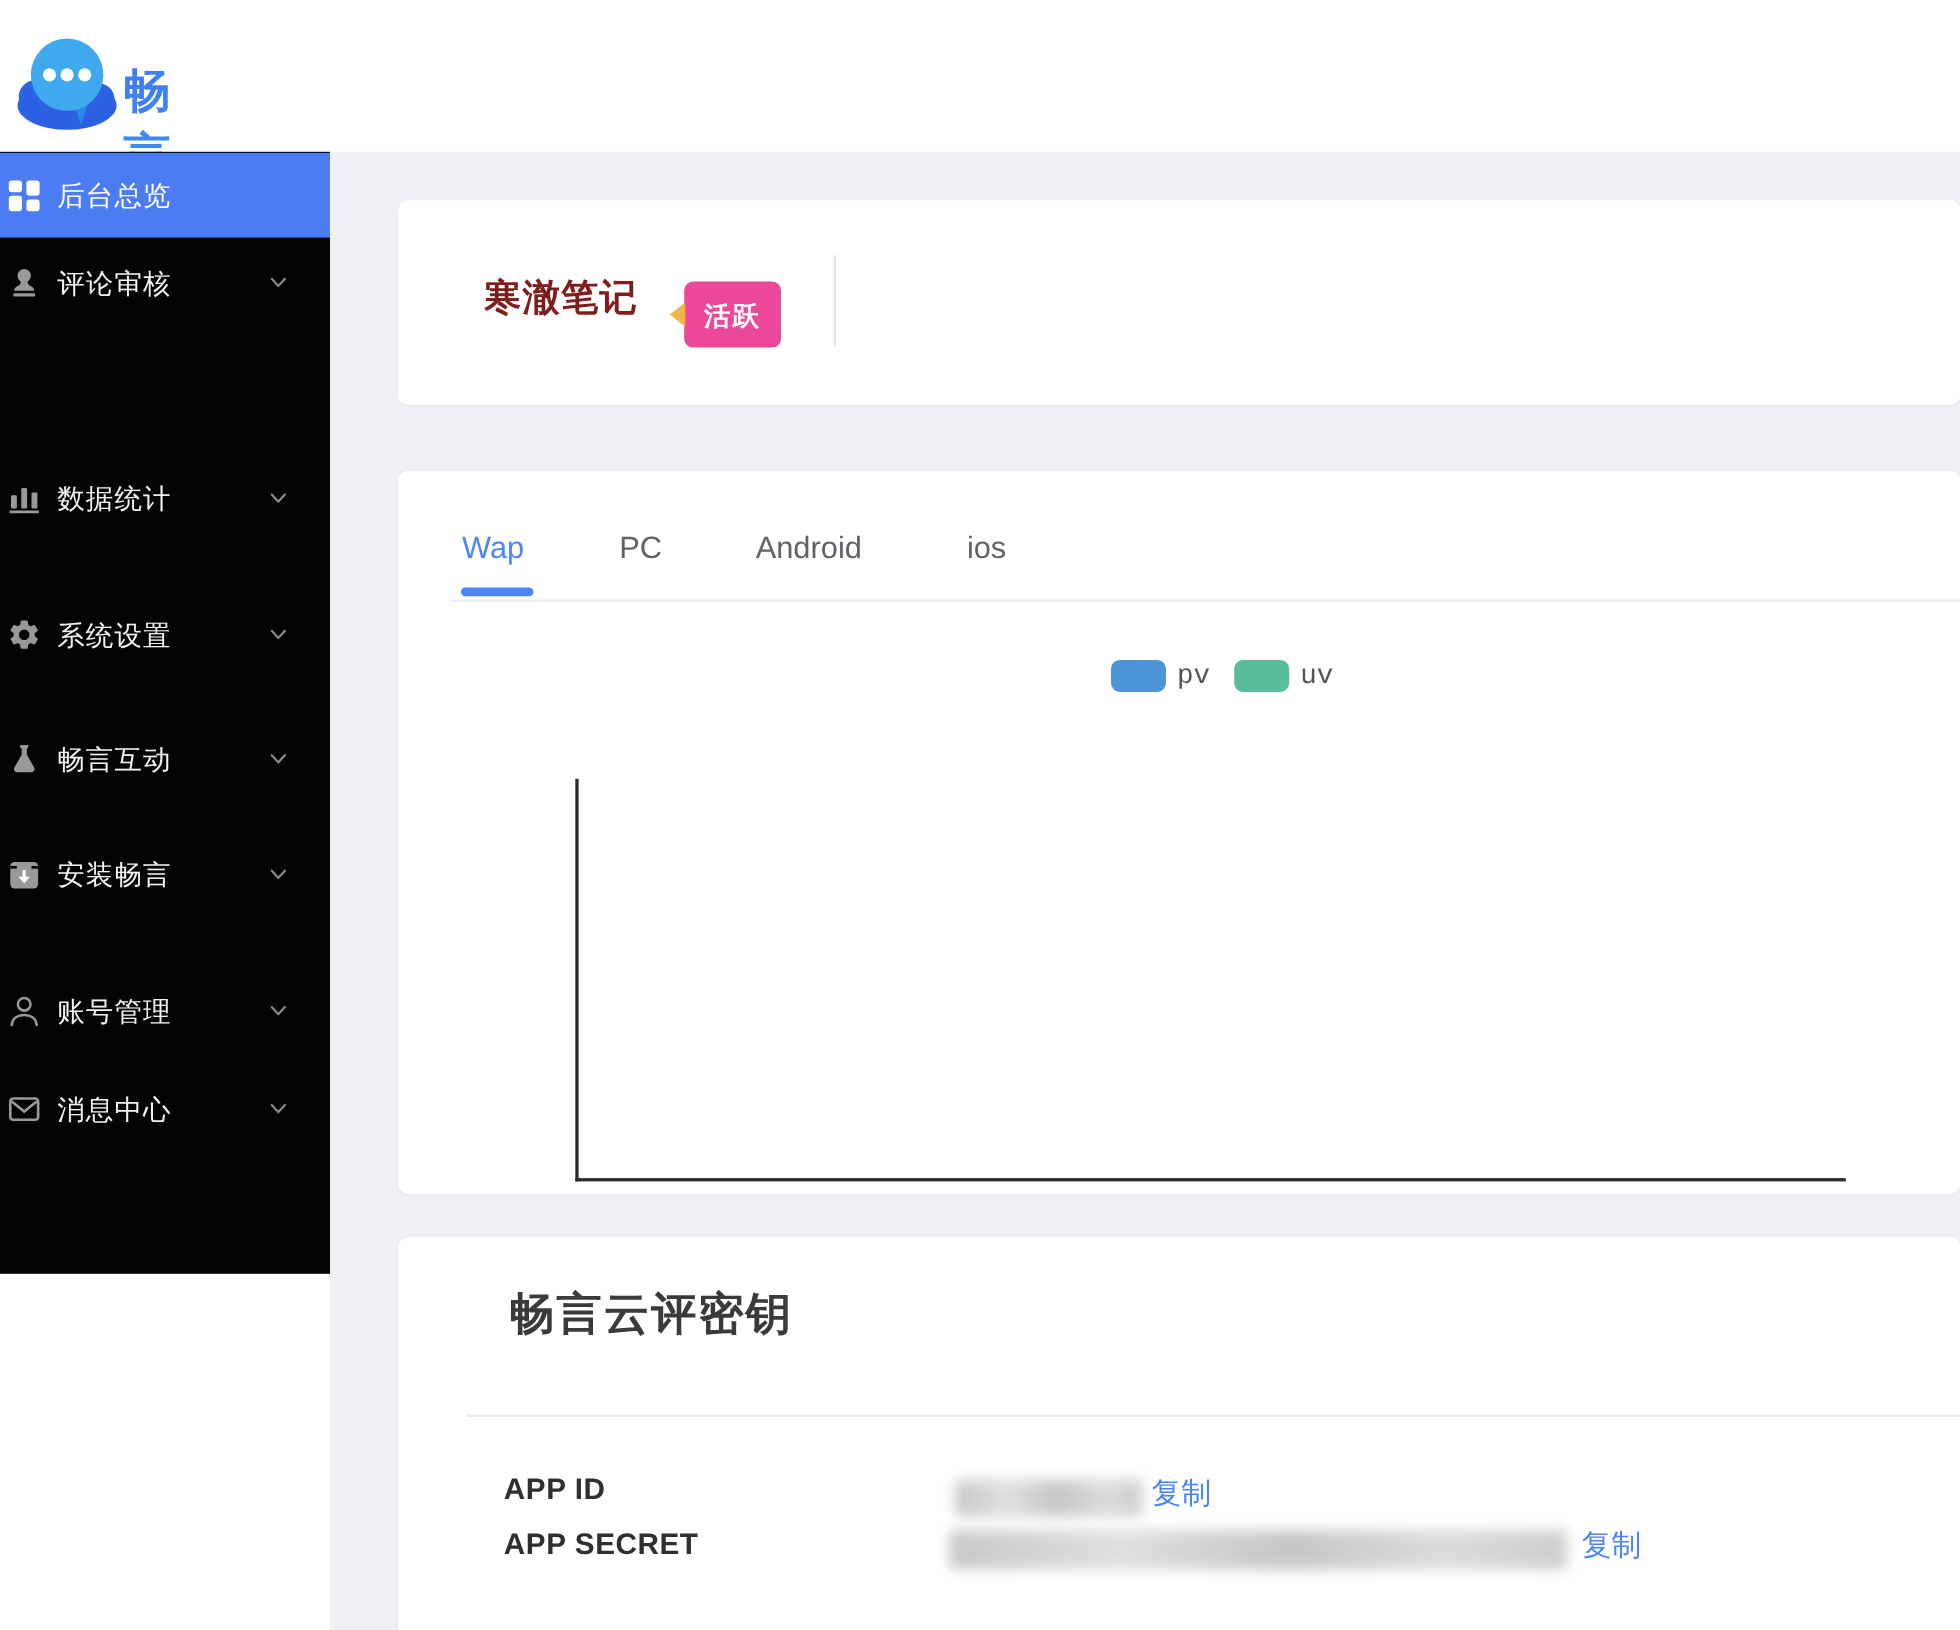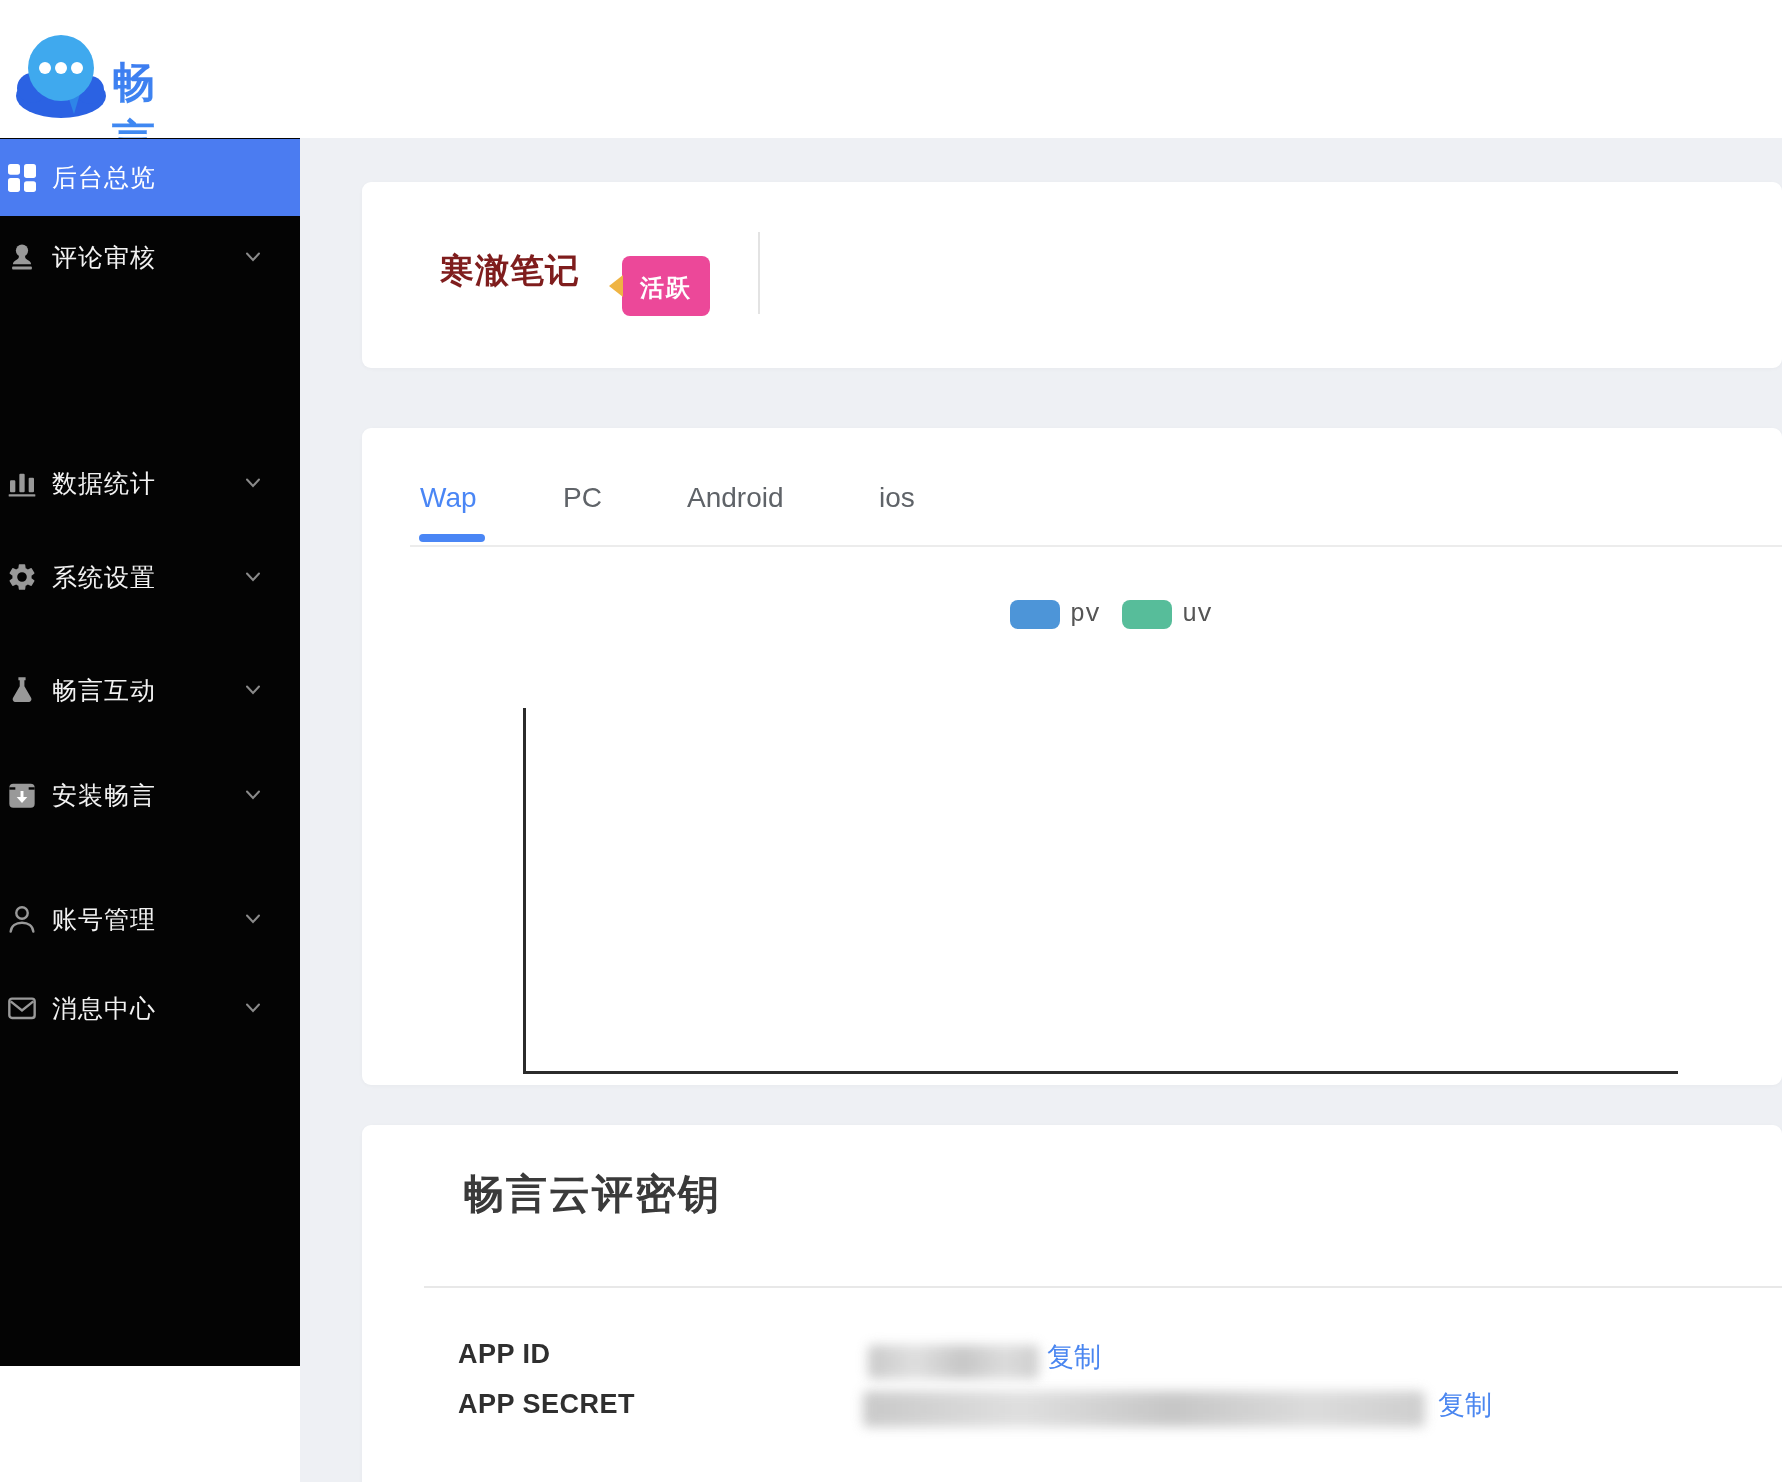--- a/index.html
+++ b/index.html
@@ -13,21 +13,21 @@
   .app-header{position:absolute;left:0;top:0;width:1782px;height:138px;background:#ffffff;}
   .brand{position:absolute;left:12px;top:18px;height:100px;display:flex;align-items:center;}
   .brand-mark{position:absolute;left:2px;top:4px;}
   .brand-text{
     position:absolute;left:100px;top:36px;
     font-size:43px;font-weight:bold;letter-spacing:3px;
     background:linear-gradient(180deg,#3d7cf0 0%,#44a3f5 100%);
     -webkit-background-clip:text;background-clip:text;color:transparent;
   }
   
-  .sidebar{position:absolute;left:0;top:138px;width:300px;height:1228px;background:#040404;}
+  .sidebar{position:absolute;left:0;top:138px;width:300px;height:1020px;background:#040404;}
   .side-item{position:absolute;left:0;width:300px;height:106px;display:flex;align-items:center;cursor:pointer;}
   .side-item .ic{position:absolute;left:6px;width:32px;height:32px;}
   .side-item .lbl{position:absolute;left:52px;font-size:25px;color:#f2f2f2;letter-spacing:1px;}
   .side-item .chev{position:absolute;left:246px;top:50%;margin-top:-5px;}
   .side-item.active{background:#4b7cf1;height:77px;}
   .side-item.active .lbl{color:#ffffff;}
   
   .content-bg{position:absolute;left:300px;top:138px;width:1482px;height:1344px;background:#eef0f4;}
   .card{position:absolute;background:#ffffff;border-radius:9px;box-shadow:0 1px 4px rgba(0,0,0,0.03);}
   
@@ -116,21 +116,21 @@
       <path d="M9.6 10.8c.4 2.2-1.2 3-2.8 4-1 .6-1.6 1.4-1.6 2.7h13.6c0-1.3-.6-2.1-1.6-2.7-1.6-1-3.2-1.8-2.8-4z"></path>
       <rect x="4.6" y="19.2" width="14.8" height="2.2" rx="0.6"></rect>
     </svg>
     <span class="lbl">评论审核</span>
     <svg class="chev" width="14" height="10" viewBox="0 0 14 10">
         <polyline points="1,1.5 7,8 13,1.5" fill="none" stroke="#8a8a8a" stroke-width="2" stroke-linecap="round"></polyline>
       </svg>
   </div>
 
 
-  <div class="side-item" style="top:292px;">
+  <div class="side-item" style="top:262px;">
     <svg class="ic" viewBox="0 0 24 24" fill="#999999">
       <rect x="3" y="10" width="4" height="9" rx="0.8"></rect>
       <rect x="10" y="5" width="4" height="14" rx="0.8"></rect>
       <rect x="17" y="8" width="4" height="11" rx="0.8"></rect>
       <rect x="2" y="20.4" width="20" height="1.8" rx="0.5"></rect>
     </svg>
     <span class="lbl">数据统计</span>
     <svg class="chev" width="14" height="10" viewBox="0 0 14 10">
         <polyline points="1,1.5 7,8 13,1.5" fill="none" stroke="#8a8a8a" stroke-width="2" stroke-linecap="round"></polyline>
       </svg>

